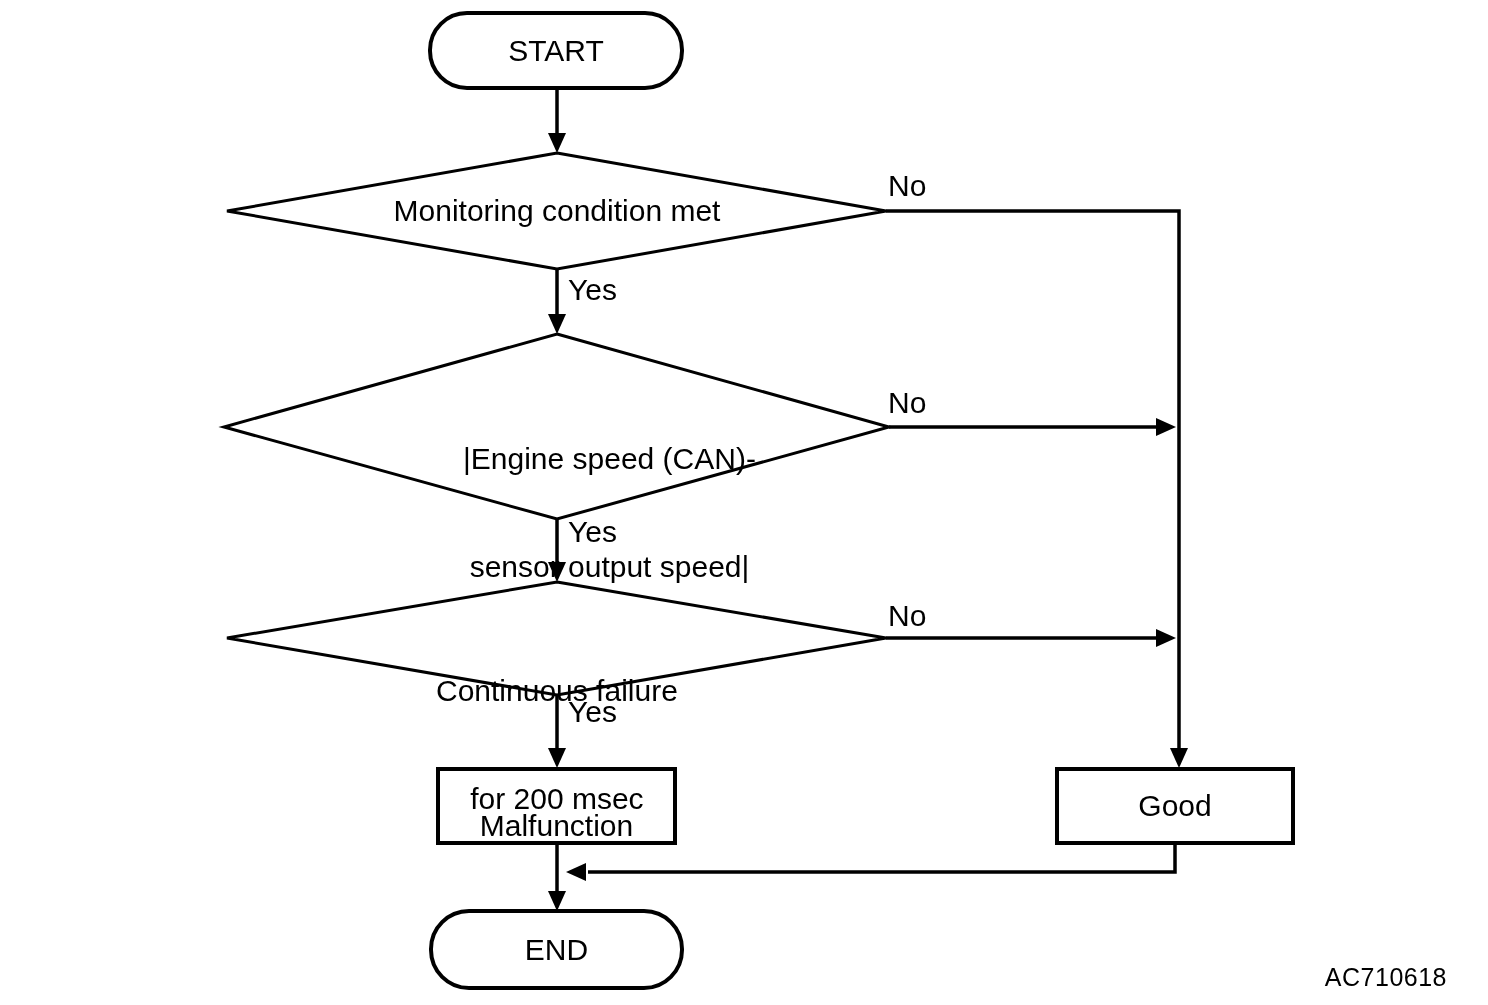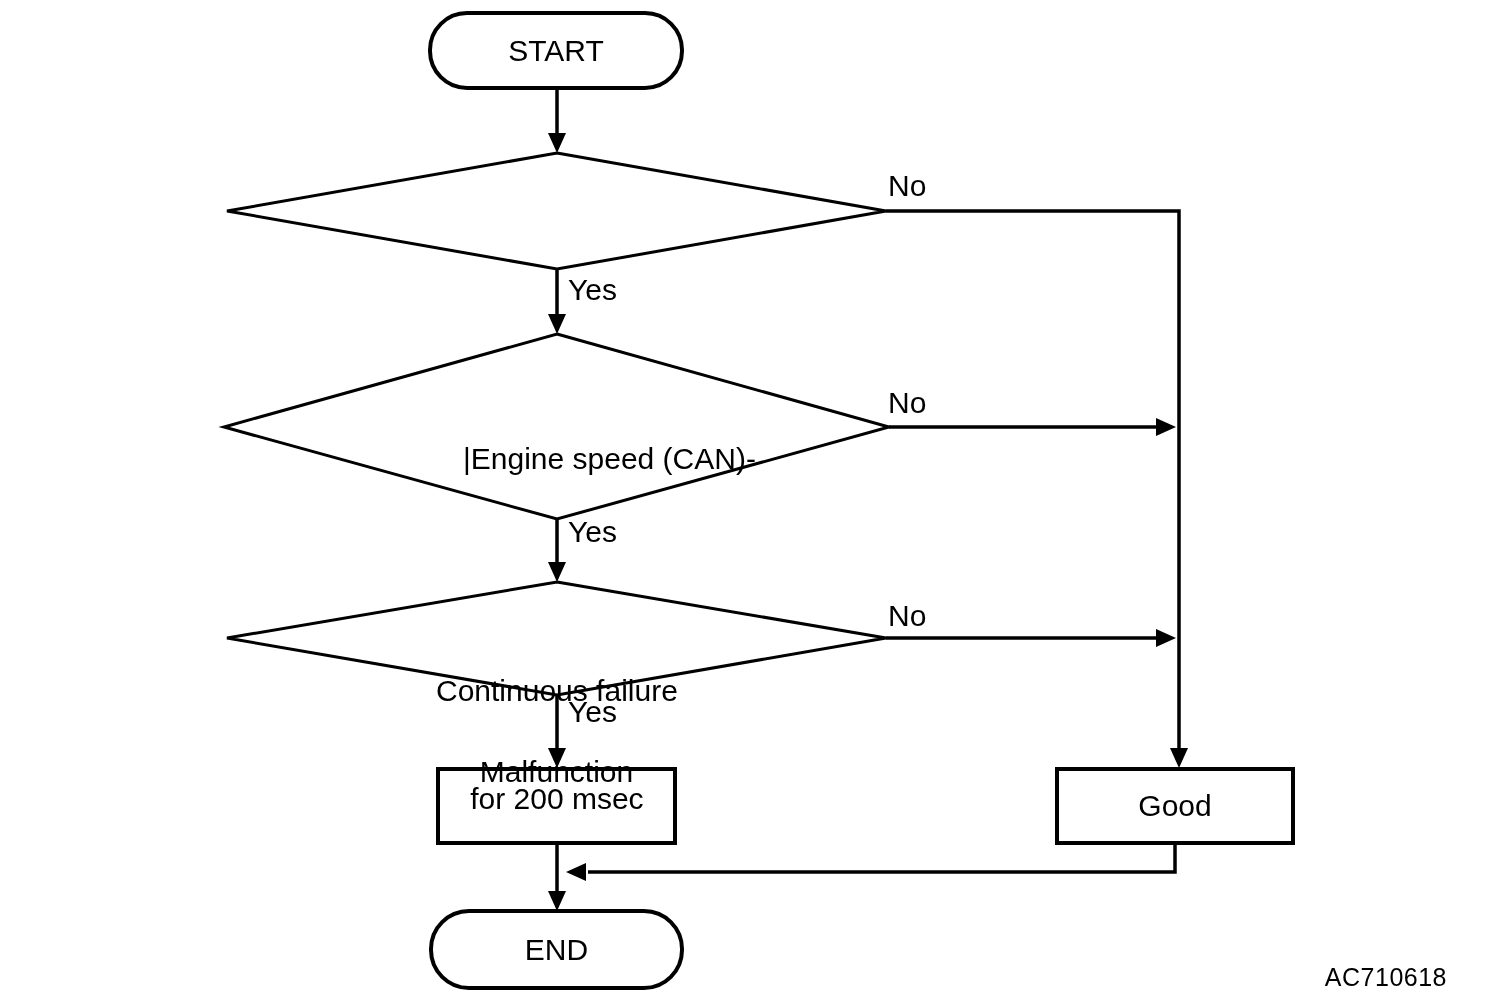--- a/index.html
+++ b/index.html
@@ -68,31 +68,33 @@
       <polygon points="557,334 889,427 557,519 224,427" stroke-width="3"></polygon>
       <polygon points="557,582 886,638 557,695 227,638" stroke-width="3"></polygon>
       <rect x="438" y="769" width="237" height="74" stroke-width="4"></rect>
       <rect x="1057" y="769" width="236" height="74" stroke-width="4"></rect>
       <rect x="431" y="911" width="251" height="77" rx="38" ry="38" stroke-width="4"></rect>
     </g>
   </svg>
 
   <div class="node-label" style="left:430px; top:13px; width:252px; height:75px;">START</div>
 
+  <div class="node-label" style="left:257px; top:193px; width:600px; height:36px;">Monitoring condition met</div>
 
   <div class="txt" style="left:423px; top:369px;margin-left:40px;">
     <div>|Engine speed (CAN)-</div>
+    <div>sensor output speed|</div>
   </div>
 
   <div class="txt" style="left:436px; top:601px;">
     <div>Continuous failure</div>
     <div>for 200 msec</div>
   </div>
 
-  <div class="node-label" style="left:438px; top:735px; width:237px; height:74px;">Malfunction</div>
+  <div class="node-label" style="left:438px; top:789px; width:237px; height:74px;">Malfunction</div>
 
   <div class="node-label" style="left:1057px; top:769px; width:236px; height:74px;">Good</div>
 
   <div class="node-label" style="left:431px; top:911px; width:251px; height:77px;">END</div>
 
   <div class="txt" style="left:888px; top:168px;">No</div>
   <div class="txt" style="left:568px; top:272px;">Yes</div>
   <div class="txt" style="left:888px; top:385px;">No</div>
   <div class="txt" style="left:568px; top:514px;">Yes</div>
   <div class="txt" style="left:888px; top:598px;">No</div>

